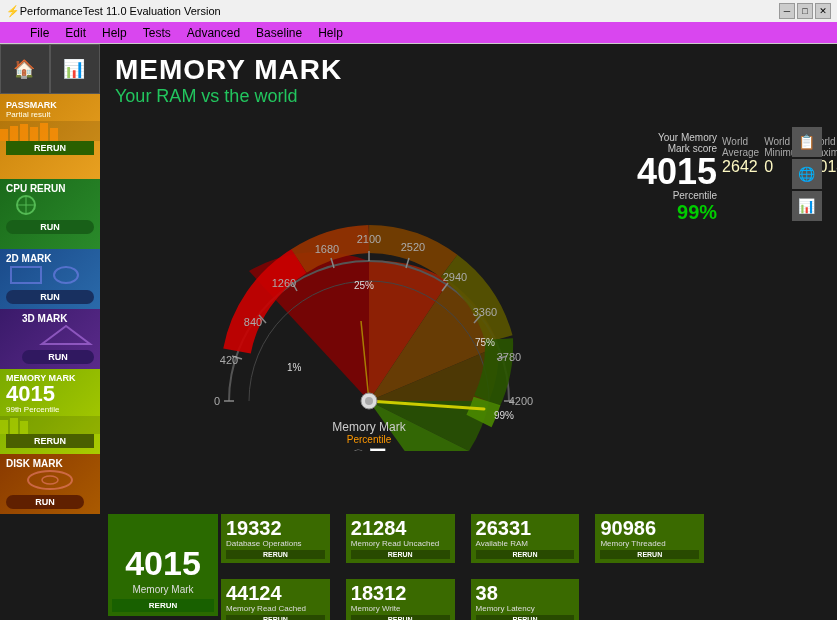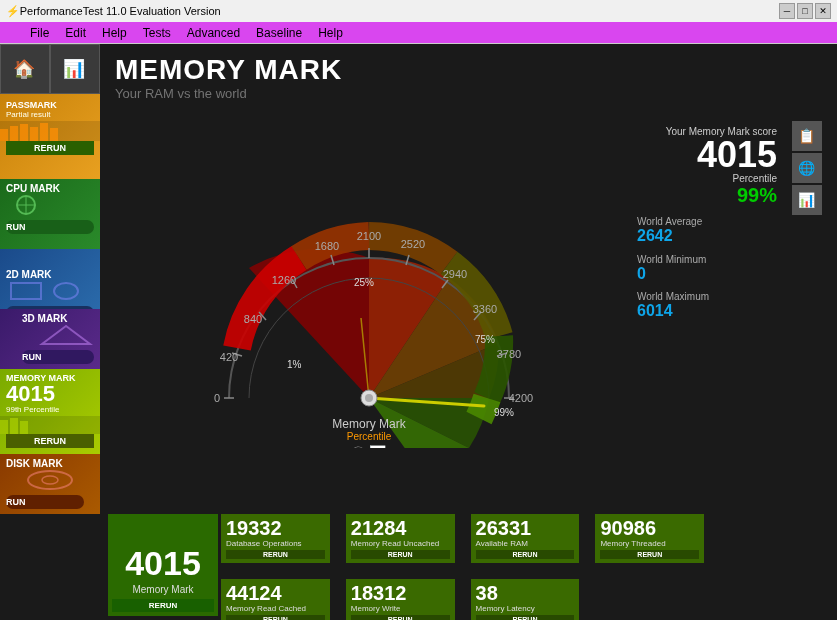--- a/index.html
+++ b/index.html
@@ -95,31 +95,32 @@
     .cpu-tile {
       background: linear-gradient(135deg, #1a6a1a, #2a8a2a);
       height: 70px;
       padding: 4px 6px 0 6px;
     }
     .tile-run-btn {
       background: #186018;
       color: #fff;
       font-size: 9px;
       font-weight: bold;
+      text-align: center;
       padding: 2px 0;
       cursor: pointer;
       width: 100%;
       margin-top: 4px;
       border-radius: 7px;
     }
     
     .twod-tile {
       background: linear-gradient(135deg, #1a4a8a, #2a6aaa);
       height: 60px;
-      padding: 20px 6px 0 6px;
+      padding: 4px 6px 0 6px;
     }
     
     .threed-tile {
       background: linear-gradient(135deg, #3a1a6a, #5a2a8a);
       height: 60px;
       padding: 4px 6px 0 22px;
     }
     
     .memory-tile {
       background: linear-gradient(135deg, #6a8a00, #8aaa00);
@@ -149,22 +150,22 @@
       padding: 10px 15px 5px 15px;
       background: #1a1a1a;
     }
     .content-header h1 {
       font-size: 28px;
       color: #fff;
       font-weight: bold;
       letter-spacing: 1px;
     }
     .content-header h2 {
-      font-size: 13px;
-      color: #737373;
+      font-size: 18px;
+      color: #22c55e;
       font-weight: normal;
     }
     
     
     .gauge-area {
       display: flex;
       flex: 1;
       padding: 0 10px;
     }
     
@@ -175,38 +176,38 @@
       display: flex;
       align-items: center;
       justify-content: center;
     }
     
     
     .stats-panel {
       width: 160px;
       padding: 10px 10px;
       display: flex;
-      flex-direction: column;
+      flex-direction: row;
       gap: 5px;
     }
     
     .score-section {
       color: #ccc;
       font-size: 10px;
       text-align: right;
     }
     .score-section .big-score {
       font-size: 36px;
       color: #fff;
       font-weight: bold;
       line-height: 1;
     }
     
     .stat-row { font-size: 10px; color: #aaa; margin-top: 4px; }
-    .stat-row .stat-val { font-size: 16px; color: #0ea5e9; font-weight: bold; line-height: 1.1; }
+    .stat-row .stat-val { font-size: 16px; color: #fef9c3; font-weight: normal; line-height: 1.1; }
     
     
     .right-icons {
       display: flex;
       flex-direction: column;
       gap: 2px;
       margin-left: 5px;
       padding-top: 5px;
     }
     .right-icon-btn {
@@ -351,21 +352,21 @@
             <rect x="20" y="3" width="8" height="17" fill="#ff8800"></rect>
             <rect x="30" y="6" width="8" height="14" fill="#ff8800"></rect>
             <rect x="40" y="2" width="8" height="18" fill="#ff8800"></rect>
             <rect x="50" y="7" width="8" height="13" fill="#ff8800"></rect>
           </svg>
       </div>
       <div class="tile-rerun-btn">RERUN</div>
     </div>
 
     <div class="sidebar-tile cpu-tile">
-      <div style="font-size:10px;color:#fff;font-weight:bold;">CPU MARK</div>
+      <div style="font-size:10px;color:#fff;font-weight:bold;">CPU RERUN</div>
       <div style="height:22px;opacity:0.5;">
         <svg width="88" height="22">
             <circle cx="20" cy="11" r="9" fill="none" stroke="#8f8" stroke-width="2"></circle>
             <line x1="11" y1="11" x2="29" y2="11" stroke="#8f8" stroke-width="1"></line>
             <line x1="20" y1="2" x2="20" y2="20" stroke="#8f8" stroke-width="1"></line>
           </svg>
       </div>
       <div class="tile-run-btn">RUN</div>
     </div>
 

